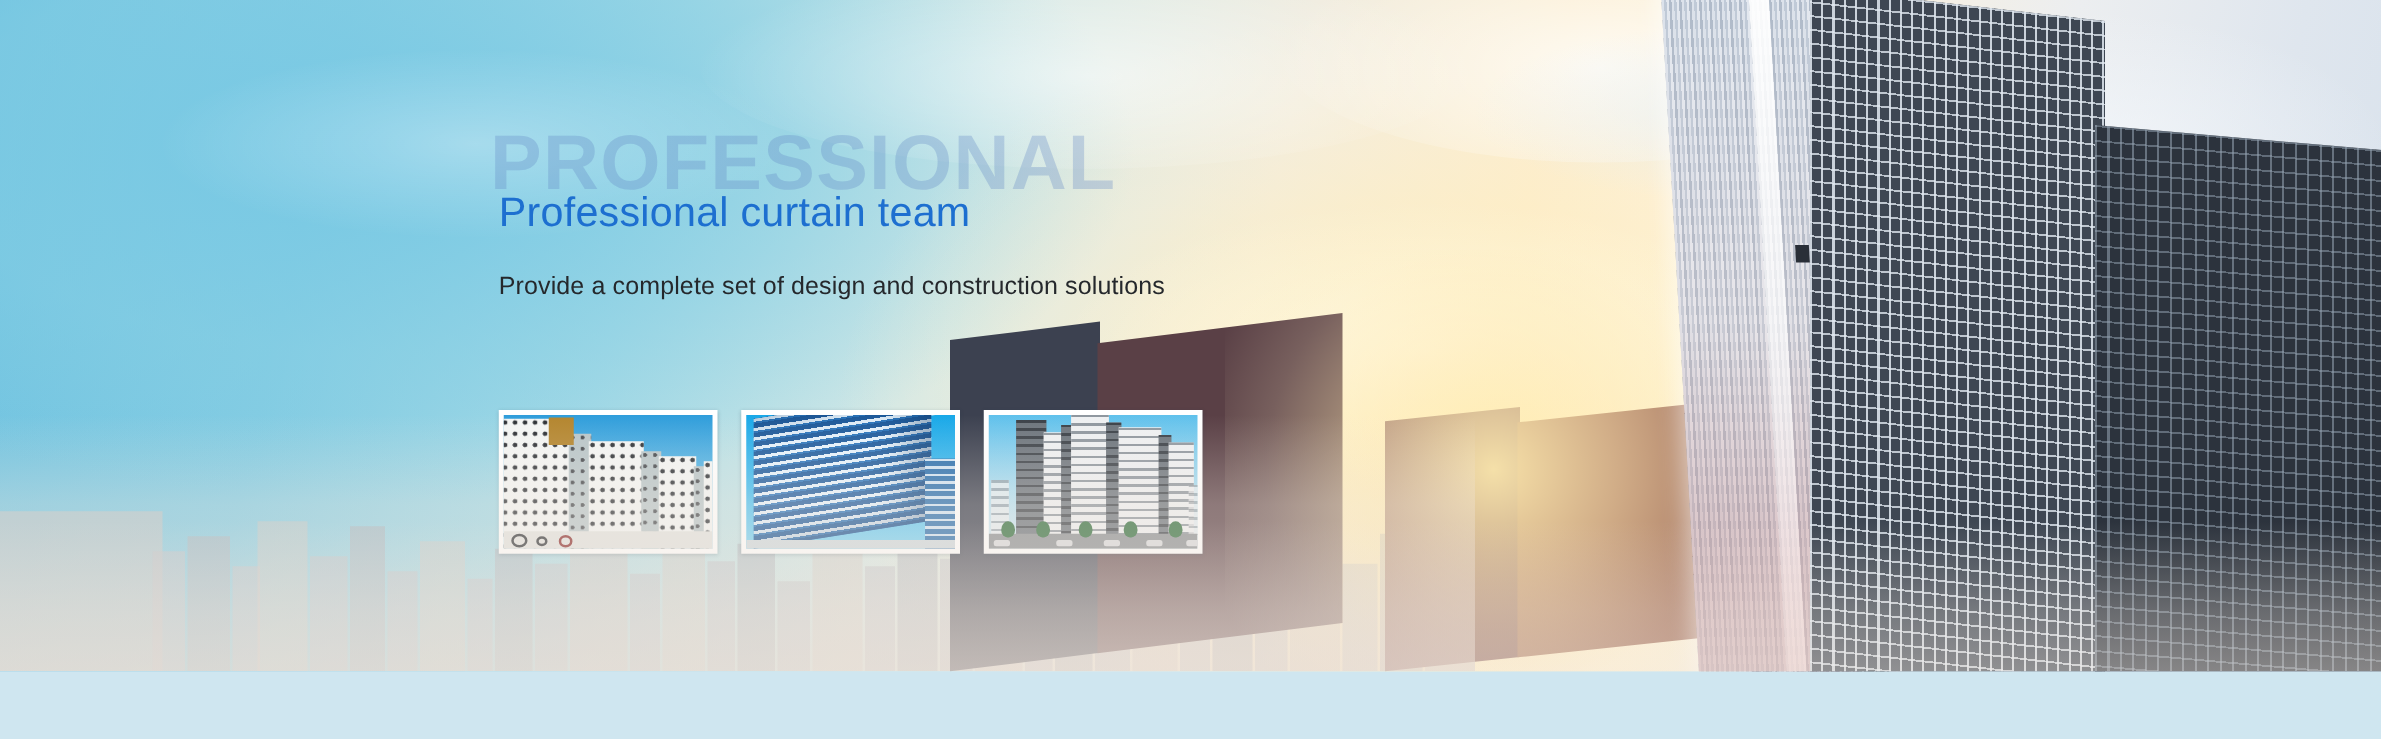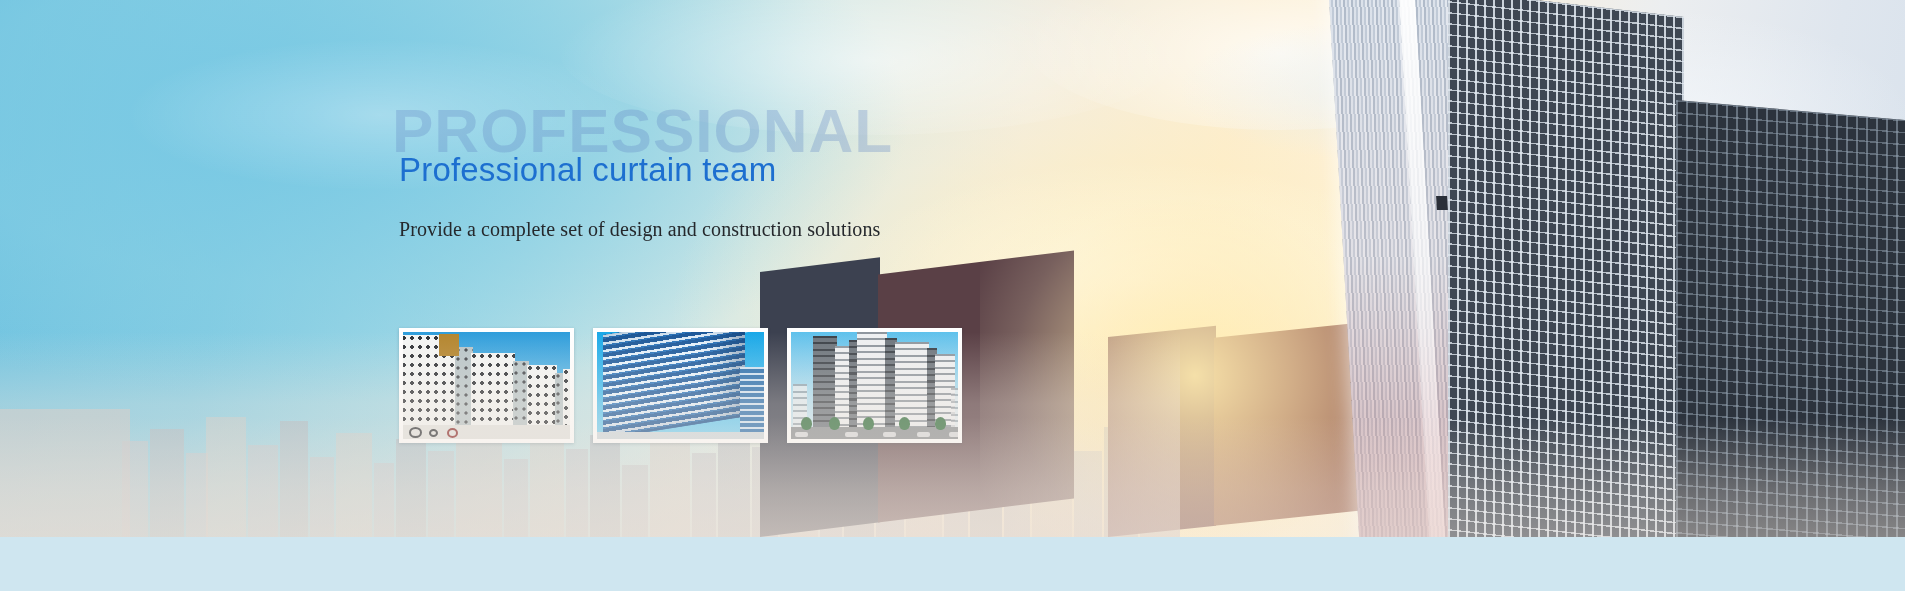--- a/index.html
+++ b/index.html
@@ -88,21 +88,21 @@
     position:absolute; left:392px; top:95px;
     font-size:62px; font-weight:700; letter-spacing:1px;
     color:rgba(96,132,196,.30);
     text-transform:uppercase; white-space:nowrap;
     user-select:none;
   }
 
   
   .copy{ position:absolute; left:399px; top:150px; width:820px; }
   .headline{ font-size:33px; font-weight:400; color:#1d6fd0; letter-spacing:.2px; line-height:1.2; }
-  .subline{ margin-top:28px; font-size:20px; font-weight:400; color:#25282c; letter-spacing:.1px;font-family:Liberation Serif, serif; }
+  .subline{ margin-top:28px; font-size:20px; font-weight:400; color:#25282c; letter-spacing:.1px; }
   .microline{ margin-top:26px; font-size:12.5px; font-weight:400; color:#5d6166; letter-spacing:.05px; }
 
   
   .thumbs{ position:absolute; left:399px; top:328px; display:flex; gap:19px; }
   .thumb{ width:175px; height:115px; background:#fff; padding:4px;
     box-shadow:0 1px 3px rgba(40,60,80,.25); }
   .thumb-inner{ width:100%; height:100%; overflow:hidden; position:relative; }
 
   
   .t1{ background:linear-gradient(180deg,#2f9ddb 0%,#57b6e6 45%,#8fd0ee 100%); }

